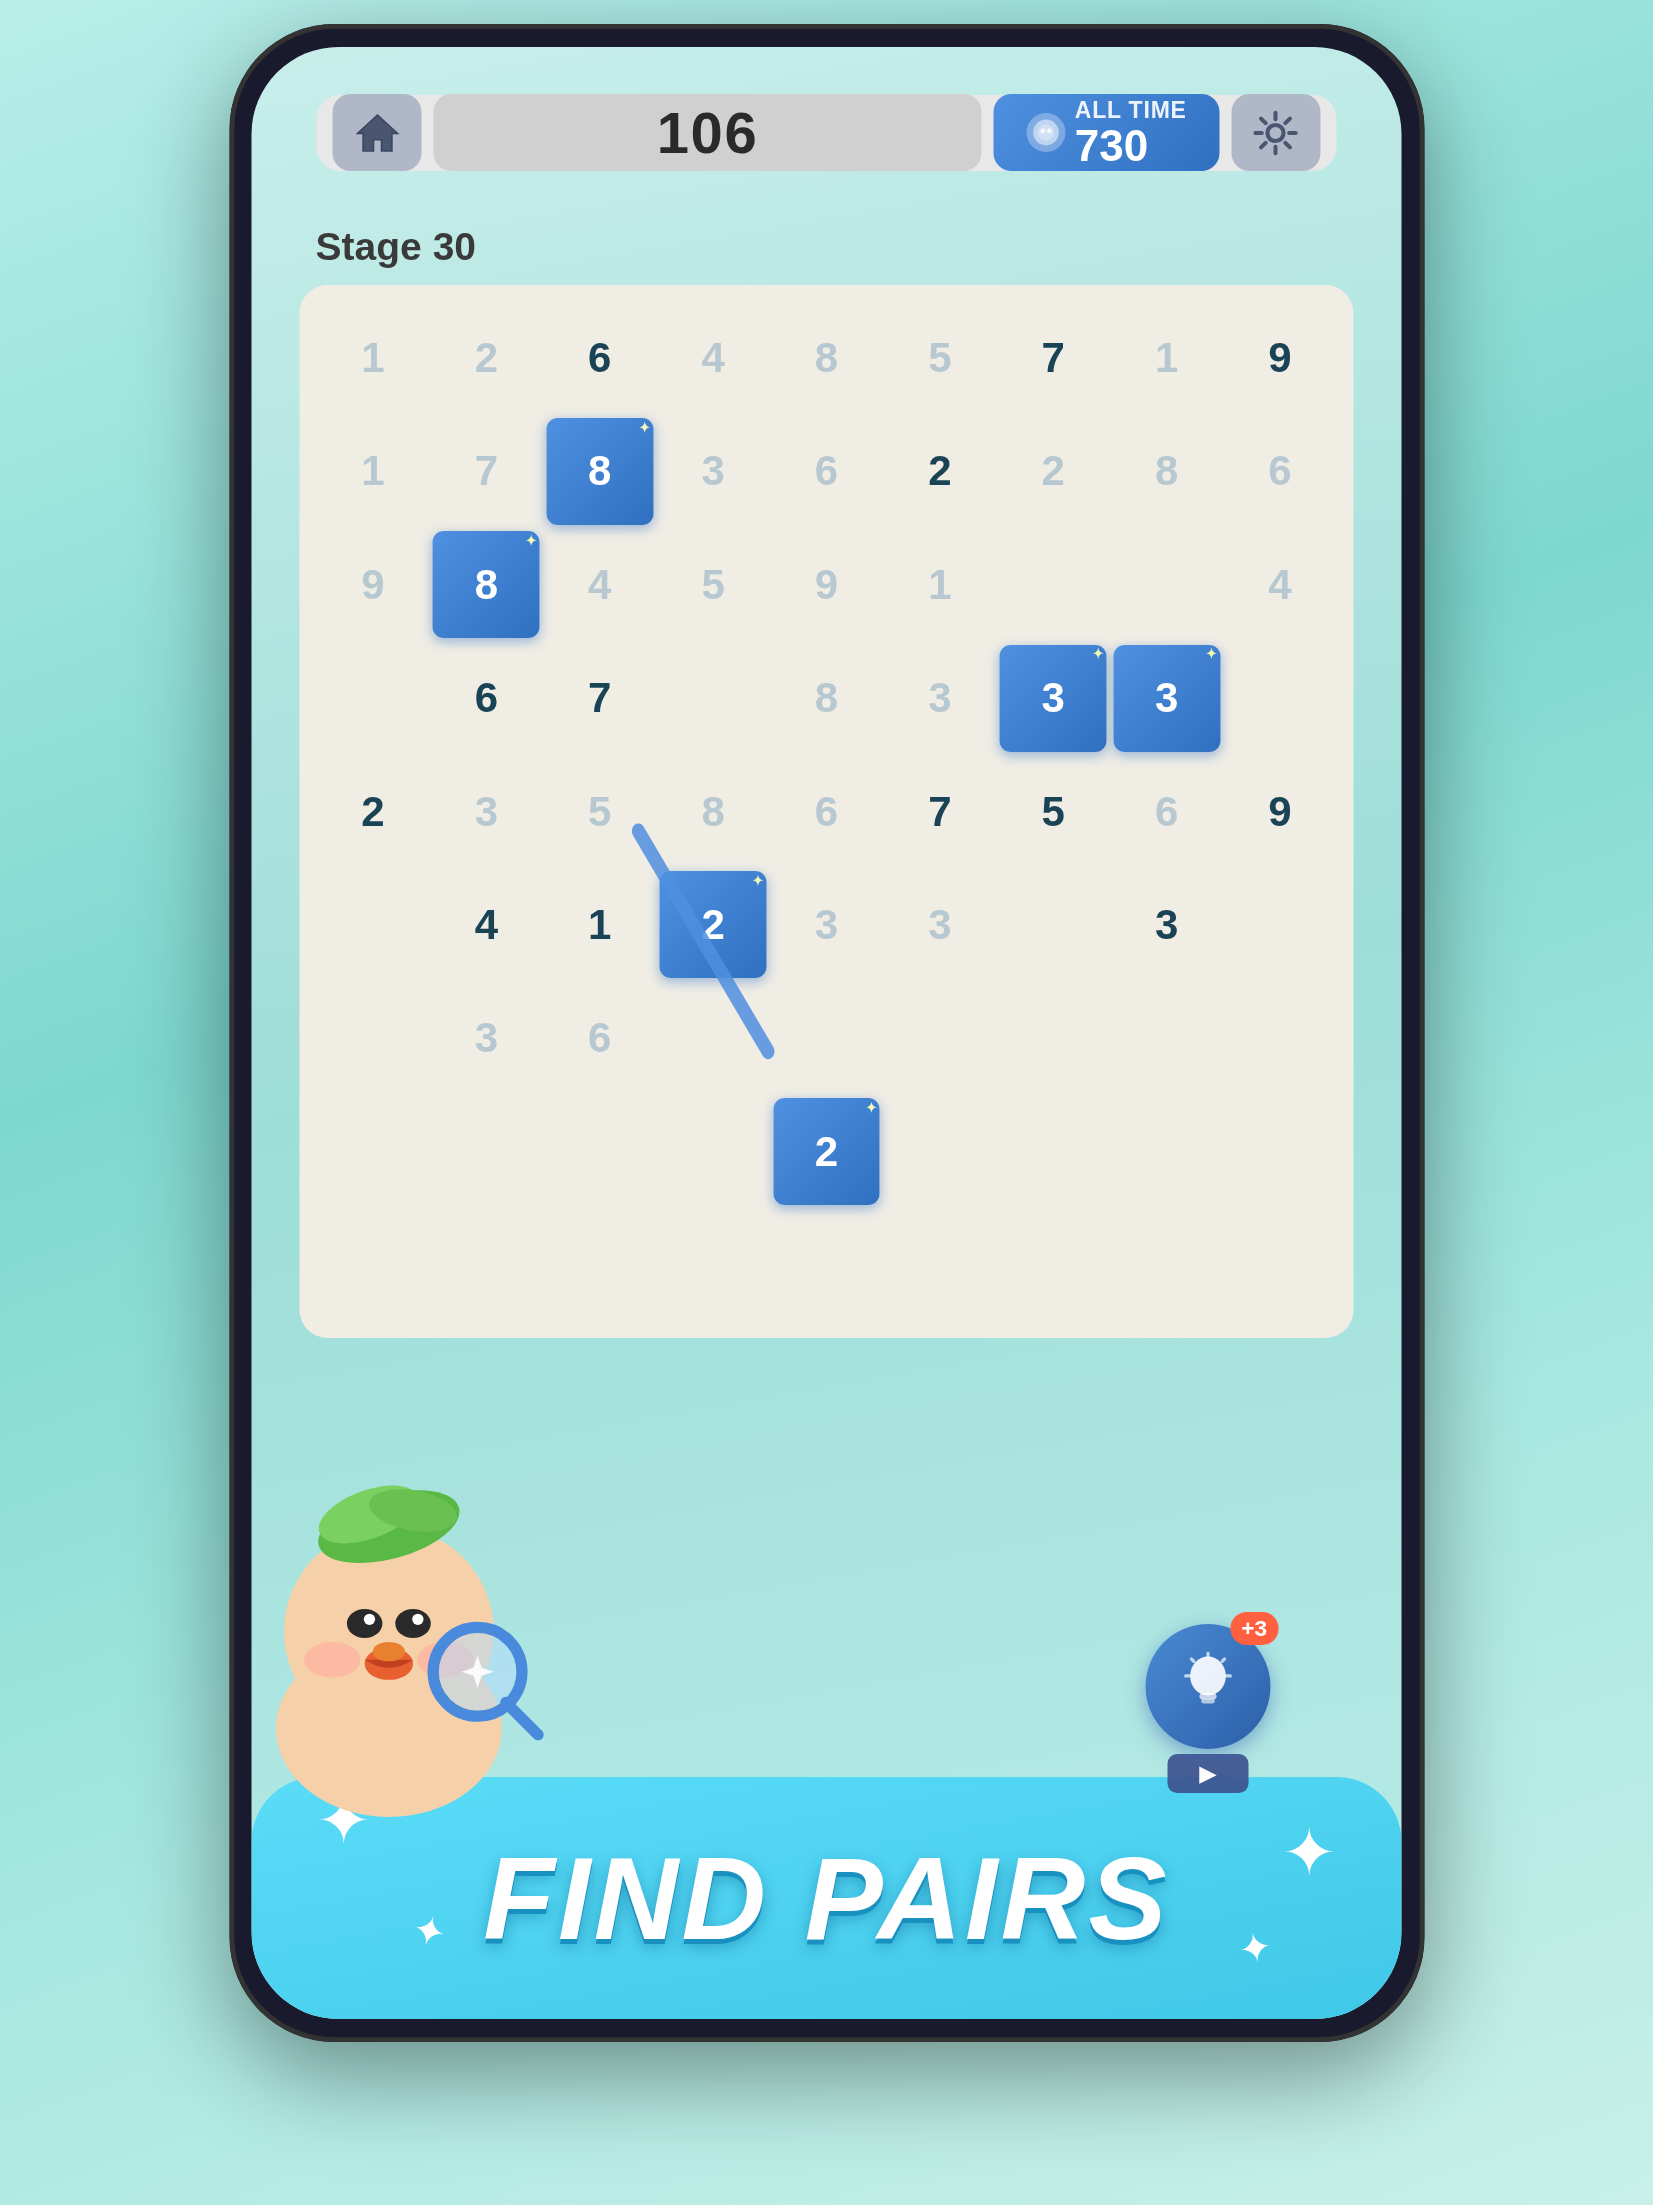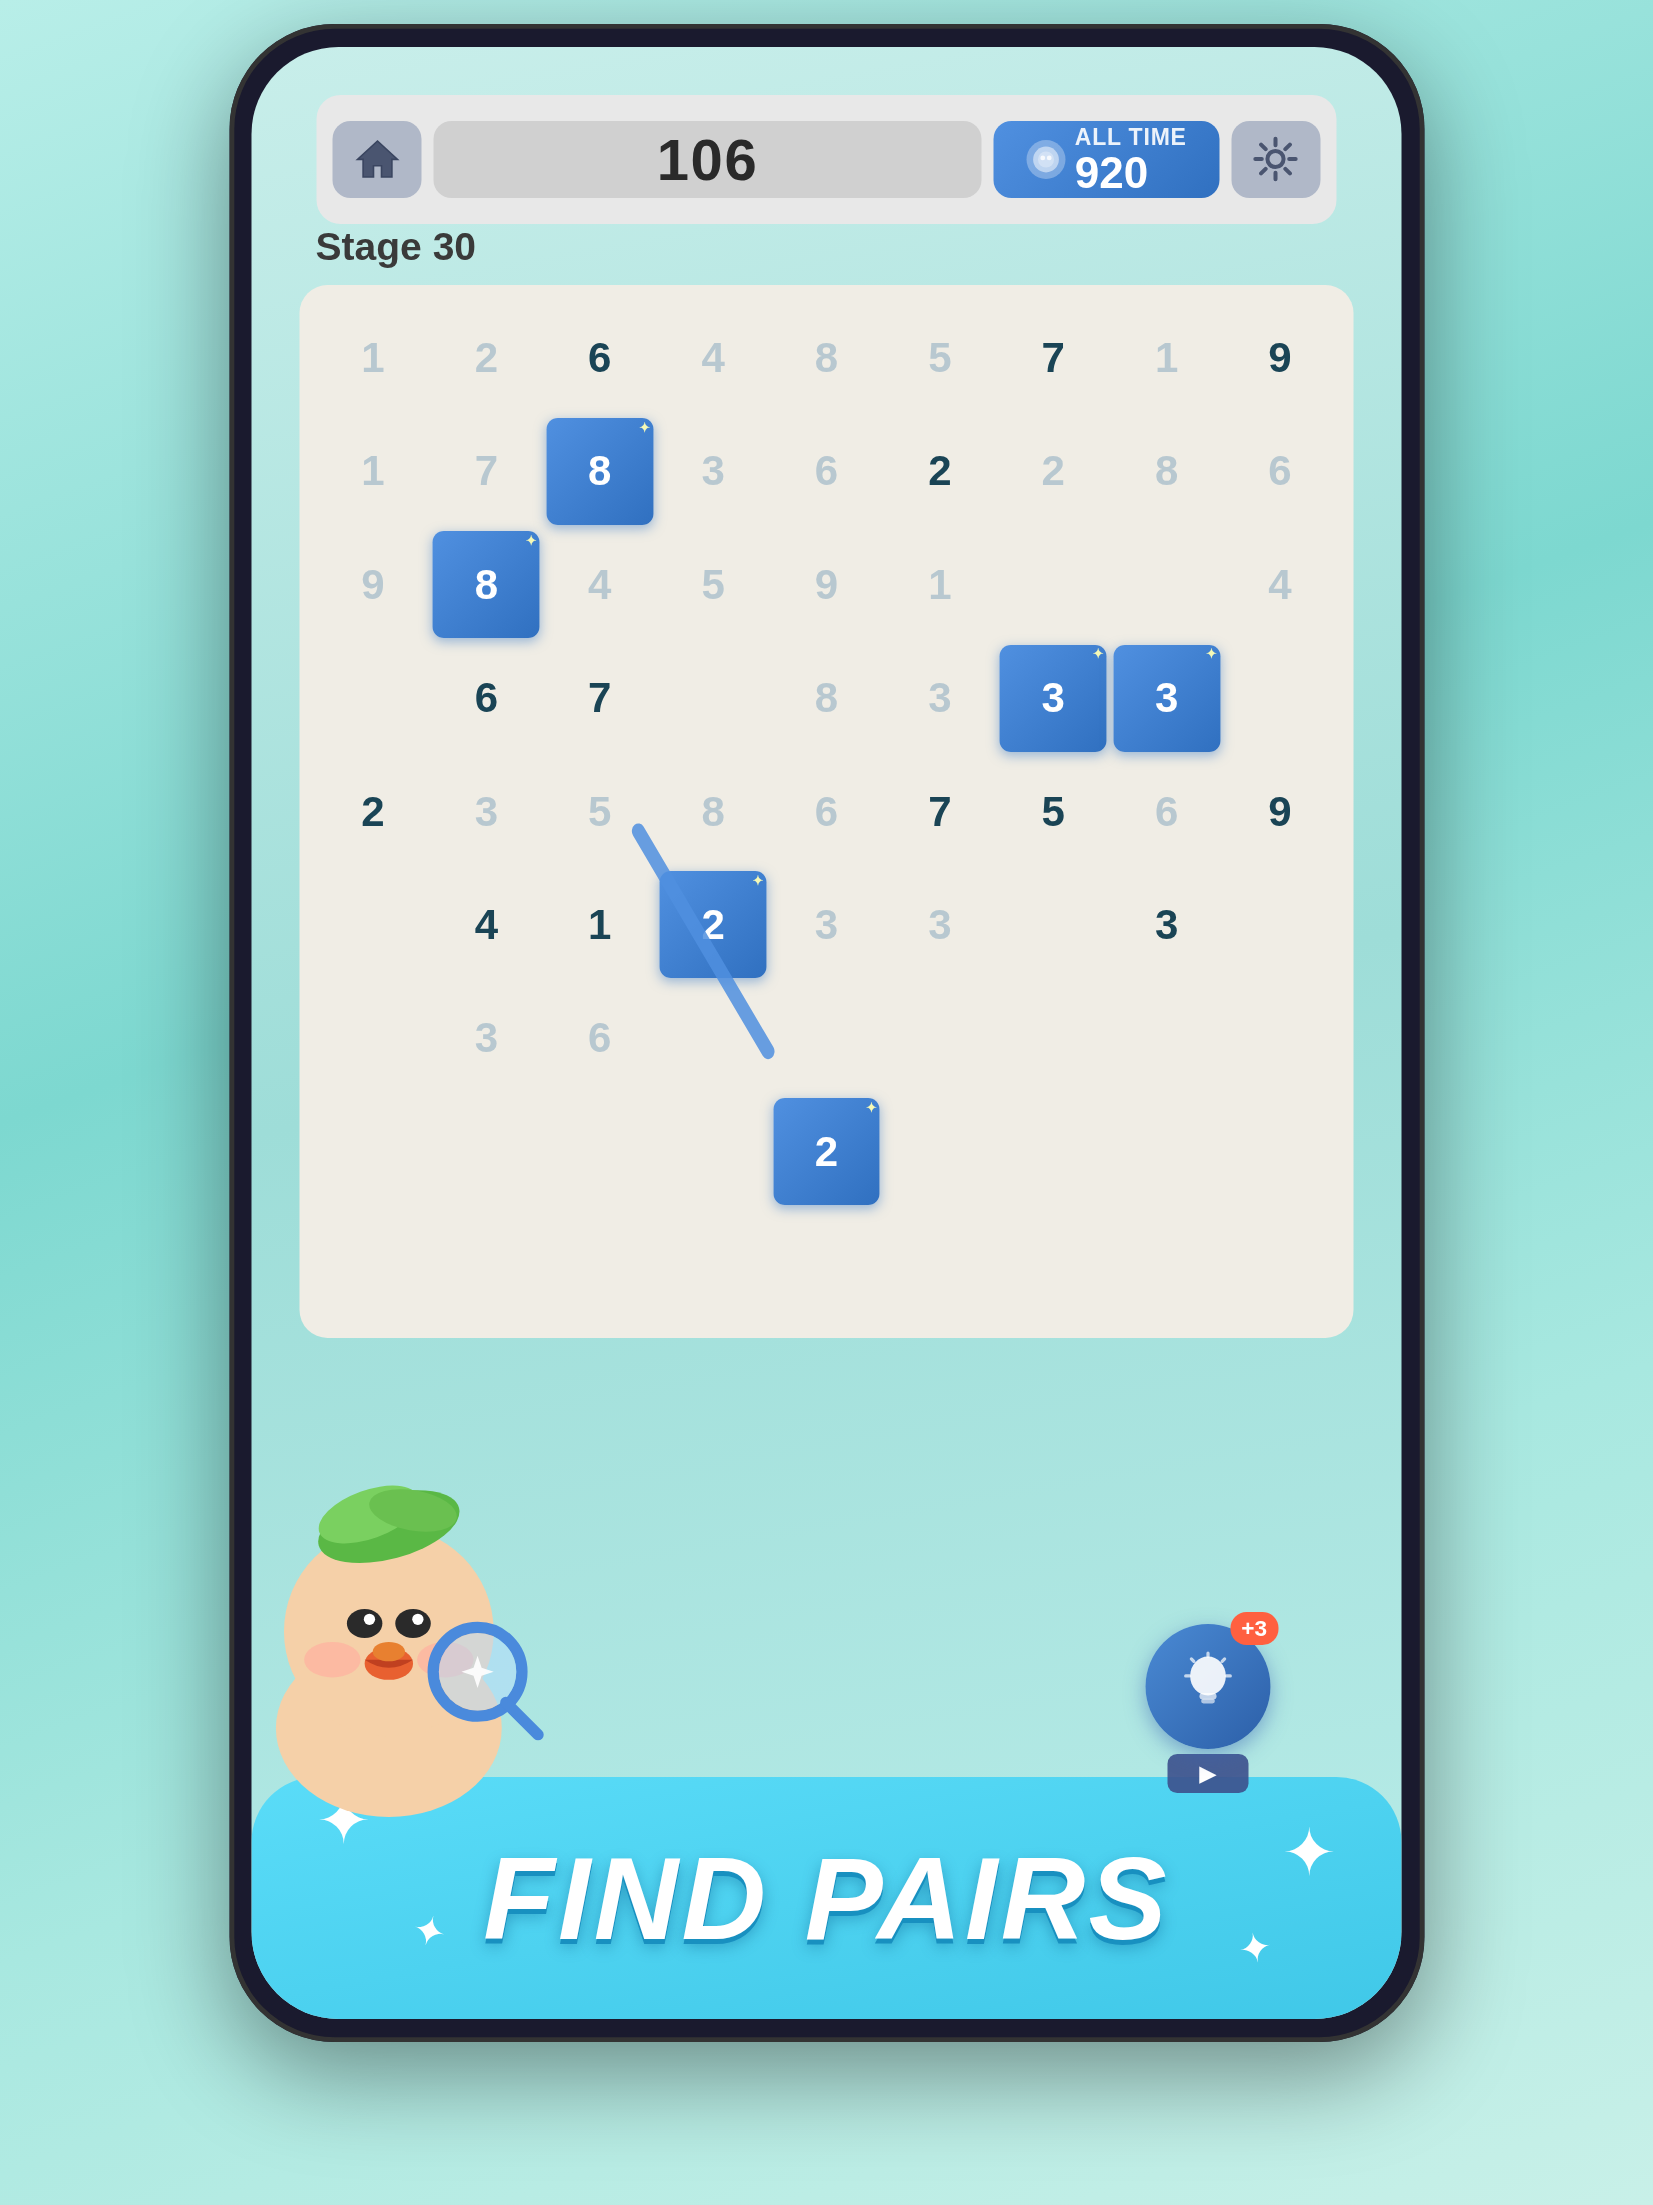--- a/index.html
+++ b/index.html
@@ -40,21 +40,21 @@
       border-radius: 87px;
       overflow: hidden;
     }
 
     
     .header-bar {
       position: absolute;
       top: 48px;
       left: 65px;
       right: 65px;
-      height: 129px;
+      height: 76px;
       background: #e8e8e8;
       border-radius: 24px;
       display: flex;
       align-items: center;
       padding: 0 16px;
       gap: 12px;
     }
 
     .home-btn {
       width: 89px;
@@ -297,21 +297,21 @@
         <div class="alltime-icon">
           <svg width="29" height="29" viewBox="0 0 36 36">
             <circle cx="18" cy="18" r="16" fill="rgba(255,255,255,0.5)"></circle>
             <circle cx="18" cy="18" r="10" fill="rgba(255,255,255,0.3)"></circle>
             <circle cx="14" cy="16" r="3" fill="rgba(255,255,255,0.8)"></circle>
             <circle cx="22" cy="16" r="3" fill="rgba(255,255,255,0.8)"></circle>
           </svg>
         </div>
         <div class="alltime-text-group">
           <span class="alltime-label">ALL TIME</span>
-          <span class="alltime-value">920</span>
+          <span class="alltime-value">730</span>
         </div>
       </div>
 
       <div class="settings-btn">
         <svg width="50" height="50" viewBox="0 0 62 62" fill="none">
           <circle cx="31" cy="31" r="10" fill="none" stroke="#4a5570" stroke-width="5"></circle>
           <path d="M31 6v8M31 48v8M6 31h8M48 31h8M13.1 13.1l5.7 5.7M43.2 43.2l5.7 5.7M48.9 13.1l-5.7 5.7M18.8 43.2l-5.7 5.7" stroke="#4a5570" stroke-width="5" stroke-linecap="round"></path>
         </svg>
       </div>
     </div>

